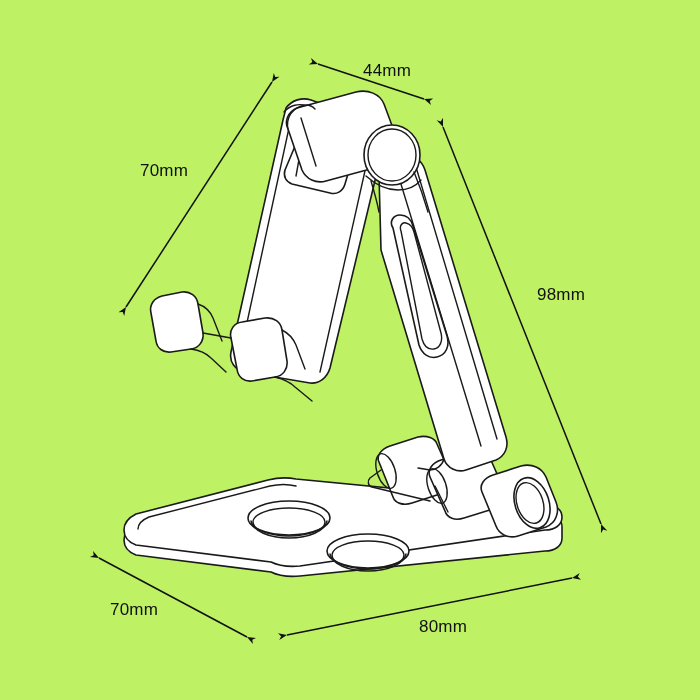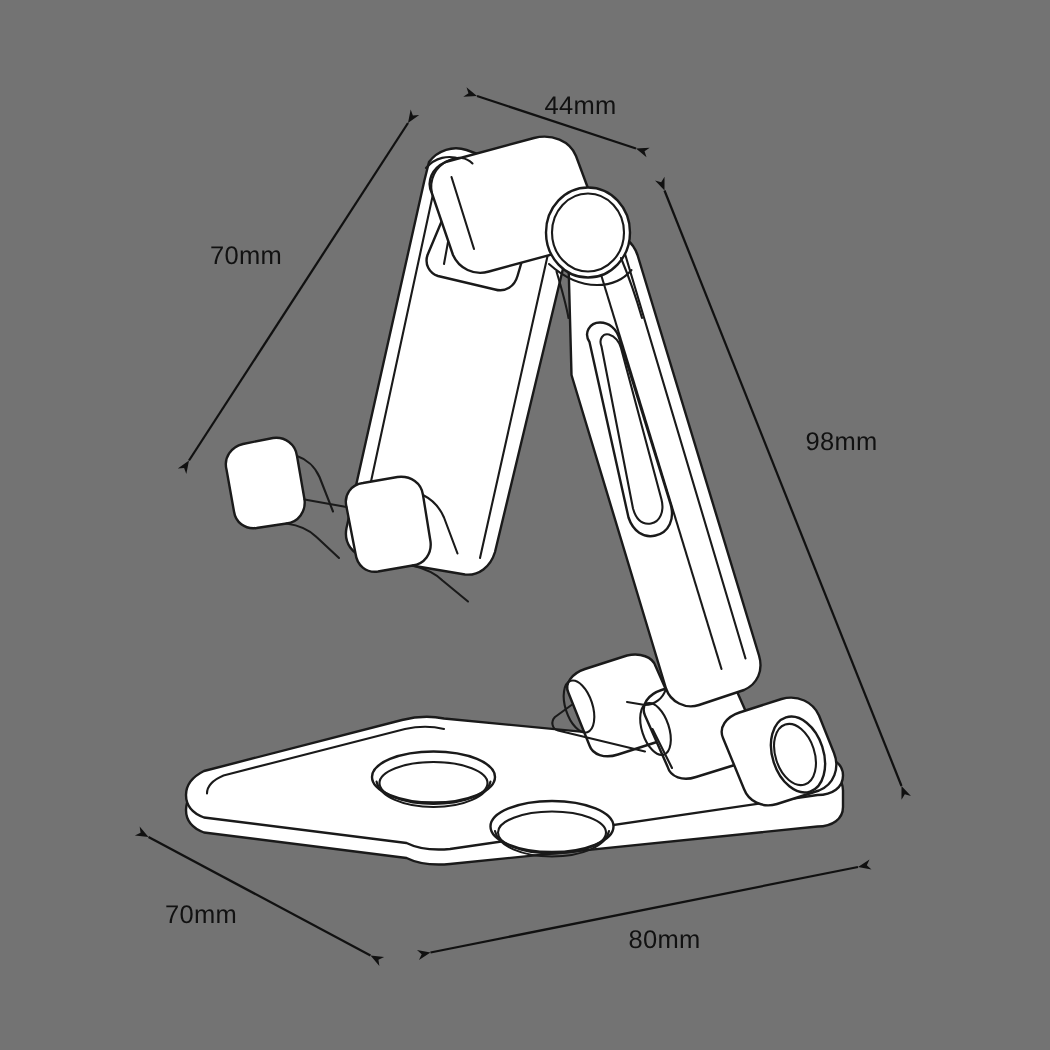--- a/index.html
+++ b/index.html
@@ -11,21 +11,21 @@
   body {
     width: 700px;
     height: 700px;
     overflow: hidden;
     font-family: "Liberation Sans", sans-serif;
   }
   #drawing-root {
     position: relative;
     width: 700px;
     height: 700px;
-    background: #737373;
+    background: #bef264;
   }
   svg#technical-drawing {
     display: block;
     width: 700px;
     height: 700px;
   }
   .part-line {
     fill: #ffffff;
     stroke: #1a1a1a;
     stroke-width: 1.6;

